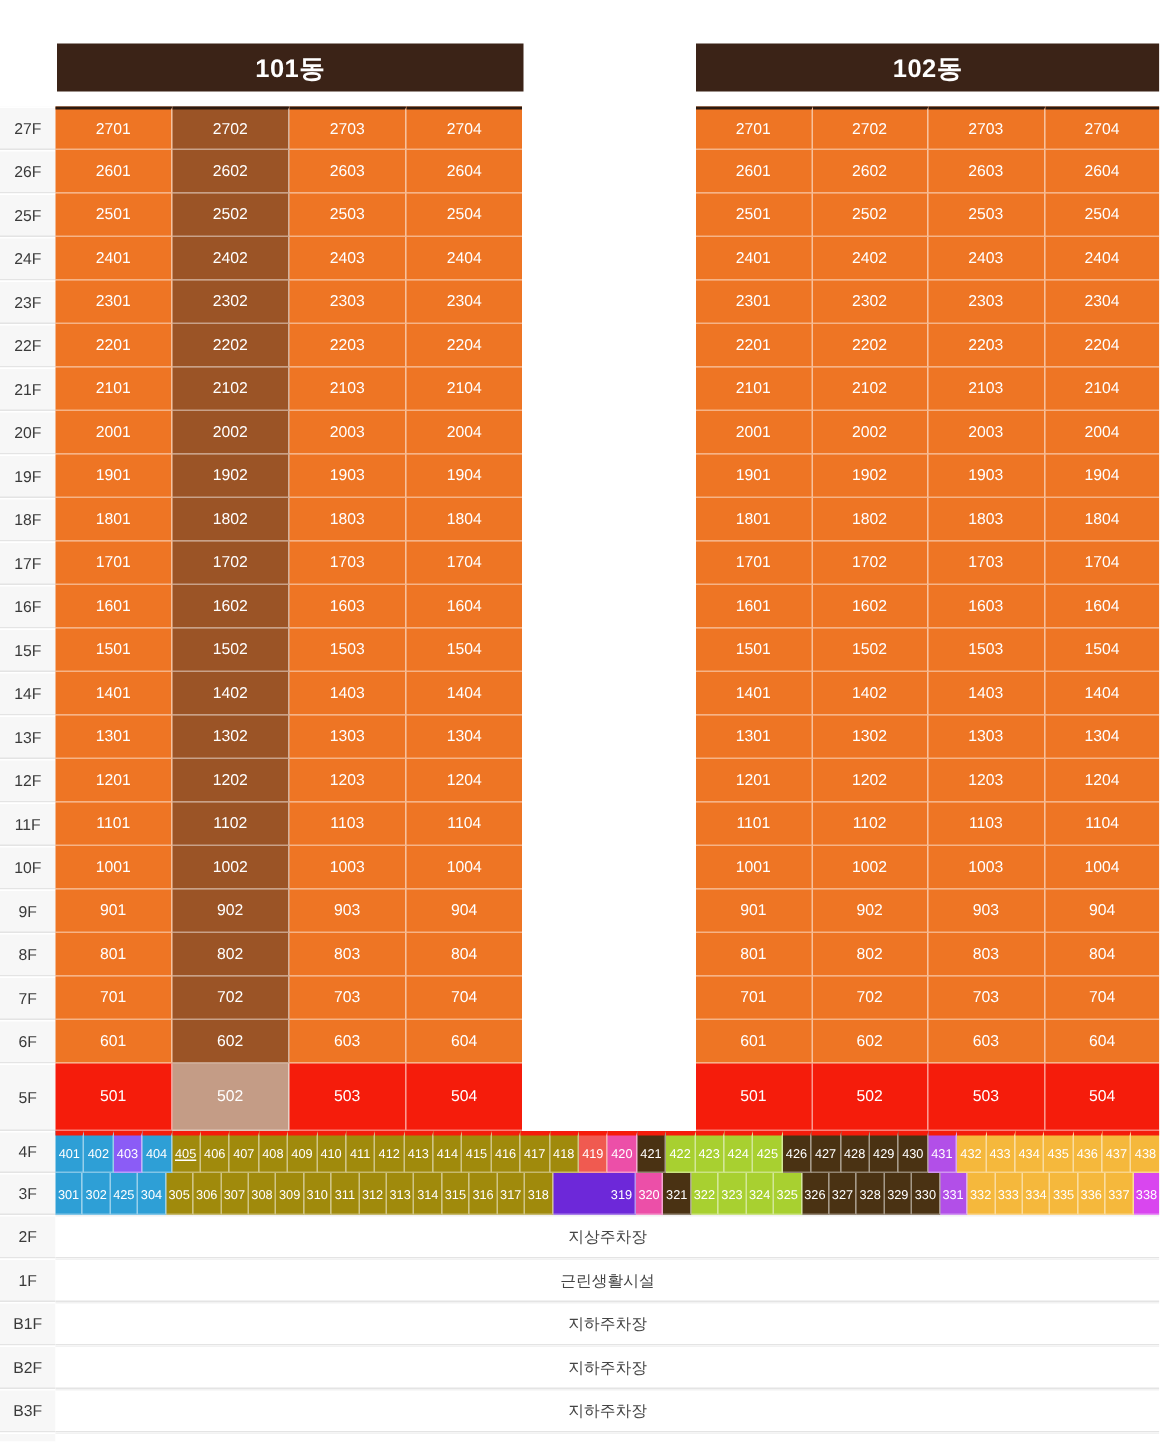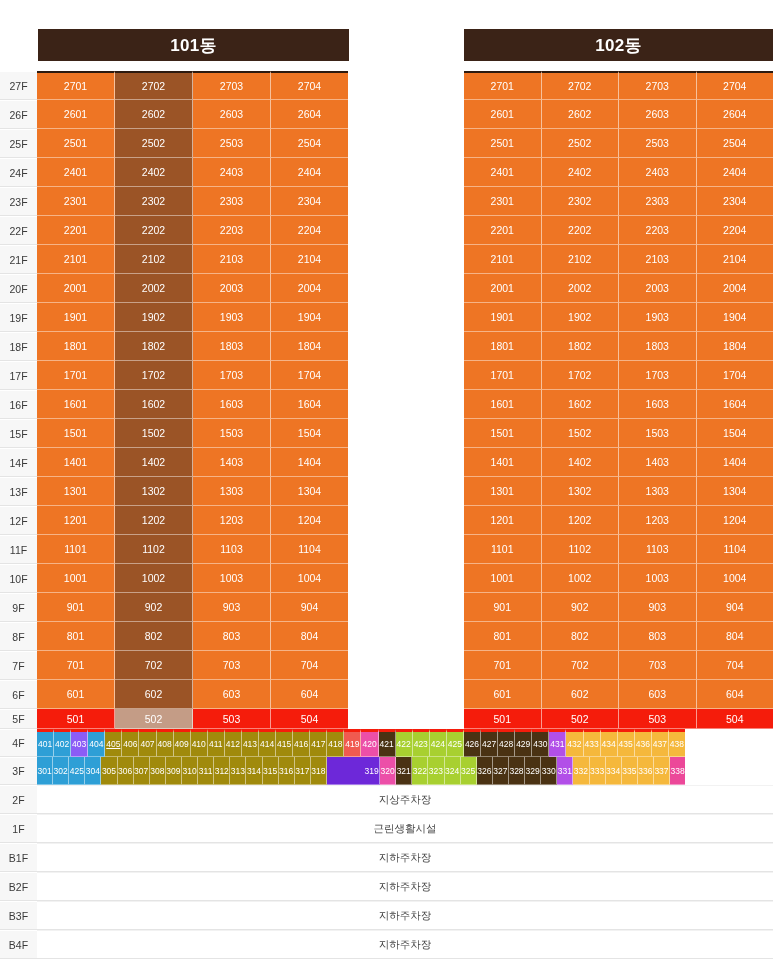--- a/index.html
+++ b/index.html
@@ -73,24 +73,24 @@
     display: flex;
     align-items: center;
     justify-content: center;
     color: #ffffff;
     font-size: 10.5px;
     border-right: 1px solid rgba(255,255,255,.55);
     border-bottom: 1px solid rgba(255,255,255,.45);
   }
   .cell:last-child { border-right: none; }
   .row.top-row .cell { border-top: 2px solid #2C1A10; }
-  .row.f5 .cell { height: 20px; }
+  .row.f5 .cell { height: 45px; }
 
   
-  .strip-row { display: flex; width: 685px; }
+  .strip-row { display: flex; width: 773px; }
   .strip-cells {
     display: flex;
     flex: 1 1 auto;
   }
   .scell {
     flex: 1 1 0;
     height: 28px;
     display: flex;
     align-items: center;
     justify-content: center;
@@ -573,21 +573,21 @@
           <div class="scell" style="background: rgb(74, 50, 19);">328</div>
           <div class="scell" style="background: rgb(74, 50, 19);">329</div>
           <div class="scell" style="background: rgb(74, 50, 19);">330</div>
           <div class="scell" style="background: rgb(178, 79, 232);">331</div>
           <div class="scell" style="background: rgb(245, 184, 60);">332</div>
           <div class="scell" style="background: rgb(245, 184, 60);">333</div>
           <div class="scell" style="background: rgb(245, 184, 60);">334</div>
           <div class="scell" style="background: rgb(245, 184, 60);">335</div>
           <div class="scell" style="background: rgb(245, 184, 60);">336</div>
           <div class="scell" style="background: rgb(245, 184, 60);">337</div>
-          <div class="scell" style="background: #ec4899;">338</div>
+          <div class="scell" style="background: #d946ef;">338</div>
         </div>
       </div>
       <div class="fac-row">
         <div class="fl-label">2F</div>
         <div class="fac-cell">지상주차장</div>
       </div>
       <div class="fac-row">
         <div class="fl-label">1F</div>
         <div class="fac-cell">근린생활시설</div>
       </div>

